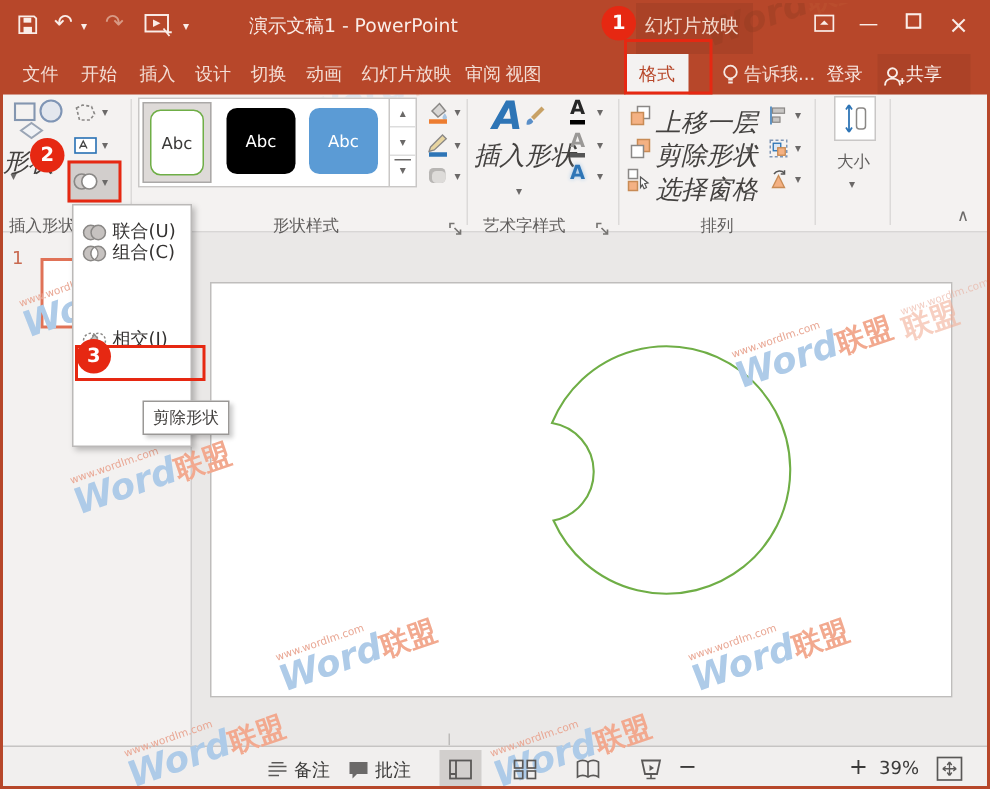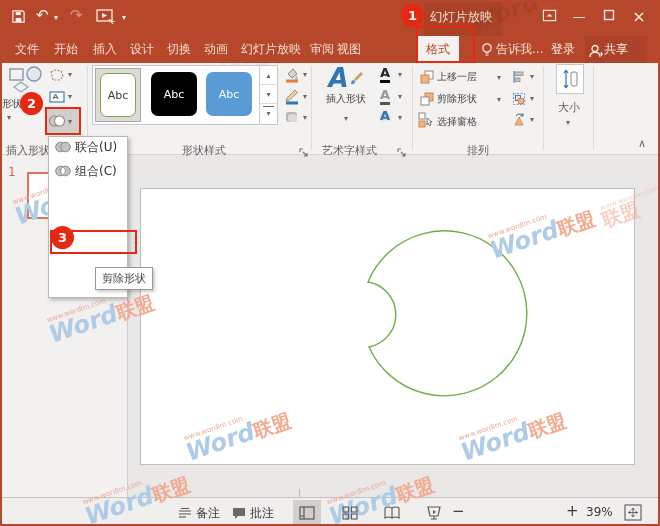--- a/index.html
+++ b/index.html
@@ -16,36 +16,36 @@
 
   
   .tabrow{position:absolute;left:0;top:36px;width:660px;height:27px;background:#B7472A;z-index:19;}
   .tab{position:absolute;top:0;height:27px;line-height:27px;color:#F3DDD4;font-size:12px;white-space:nowrap;}
   .tab.active{background:#F4F2F1;color:#B7472A;padding:0 9px;}
 
   
   .ribbon{position:absolute;left:0;top:63px;width:660px;height:92px;background:#F4F2F1;border-bottom:1px solid #D8D6D5;z-index:18;}
   .rsep{position:absolute;top:3px;width:1px;height:84px;background:#DCDAD9;}
   .rlabel{position:absolute;font-size:11px;color:#605E5D;white-space:nowrap;}
-  .rbtn-label{position:absolute;font-size:10px;color:#444240;white-space:nowrap;}
+  .rbtn-label{position:absolute;font-size:17px;color:#444240;white-space:nowrap;font-style:italic;}
   .caret{display:inline-block;font-size:8px;color:#6B6968;}
   .caret::after{content:"▾";}
   .swatch{position:absolute;width:46px;height:44px;border-radius:7px;font-size:11px;display:flex;align-items:center;justify-content:center;}
   .launcher{position:absolute;width:10px;height:10px;}
 
   
   .panel{position:absolute;left:0;top:155px;width:128px;height:342px;background:#F3F1F0;border-right:1px solid #D0CECE;}
   .canvas{position:absolute;left:129px;top:155px;width:531px;height:342px;background:#EAE8E7;}
   .slide{position:absolute;left:140px;top:188px;width:495px;height:277px;background:#fff;border:1px solid #BFBDBC;z-index:6;}
   .thumb{position:absolute;left:27px;top:172px;width:40px;height:47px;background:#fff;border:2px solid #E07257;}
   .scroll-notch{position:absolute;left:299px;top:489px;width:1px;height:8px;background:#BDBBBA;}
 
   
   .menu{position:absolute;left:48px;top:136px;width:80px;height:162px;background:#fff;border:1px solid #BBB9B8;box-shadow:2px 2px 4px rgba(0,0,0,0.25);z-index:50;}
-  .mitem{position:absolute;left:1px;width:77px;height:24px;display:flex;align-items:flex-start;font-size:12px;color:#333130;}
+  .mitem{position:absolute;left:1px;width:77px;height:24px;display:flex;align-items:flex-end;font-size:12px;color:#333130;}
   .mitem .micon{width:18px;margin:0 3px 0 4px;flex:none;display:flex;}
   .mitem.hl{background:#D6D2D0;}
   .tooltip{position:absolute;left:95px;top:267px;width:58px;height:23px;background:#fff;border:1px solid #9A9896;box-shadow:2px 2px 3px rgba(0,0,0,0.2);z-index:60;font-size:11px;color:#444240;display:flex;align-items:center;justify-content:center;white-space:nowrap;}
 
   
   .ann-circle{position:absolute;width:23px;height:23px;border-radius:50%;background:#E62812;color:#fff;font-size:13px;font-weight:bold;display:flex;align-items:center;justify-content:center;z-index:80;}
   .ann-rect{position:absolute;border:2px solid #E62812;z-index:79;}
 
   
   .statusbar{position:absolute;left:0;top:497px;width:660px;height:29px;background:#F1EFEE;border-top:1px solid #C6C4C3;z-index:15;}
@@ -83,20 +83,21 @@
     <span class="tb-item caret" style="left:54px;top:13px;color:#FAEDE8;z-index:2"></span>
     <span class="tb-item" style="left:70px;top:6px;font-size:15px;color:#D89A85;z-index:2">↷</span>
     <span class="tb-item" style="left:96px;top:8px;z-index:2">
       <svg width="20" height="18" viewBox="0 0 20 18">
           <rect x="1" y="2" width="15" height="11" fill="none" stroke="#FAEDE8" stroke-width="1.3"></rect>
           <path d="M6 5l5 2.5L6 10z" fill="#FAEDE8"></path>
           <path d="M13 11l4 5M15.5 13.5h3" stroke="#FAEDE8" stroke-width="1.2" fill="none"></path>
         </svg>
     </span>
     <span class="tb-item caret" style="left:122px;top:13px;color:#FAEDE8;z-index:2"></span>
+    <span class="tb-item" style="left:166px;top:9px;font-size:12.5px;z-index:2">演示文稿1 - PowerPoint</span>
     <div class="ctx-block"></div>
     <span class="tb-item" style="left:430px;top:9px;font-size:12.5px;color:#F3D9CD;z-index:2">幻灯片放映</span>
     <span class="winbtn" style="left:540px">
       <svg width="15" height="15" viewBox="0 0 16 16">
           <rect x="1.5" y="2.5" width="13" height="11" fill="none" stroke="#FAEDE8" stroke-width="1.2"></rect>
           <path d="M8 6l3 3H5z" fill="#FAEDE8"></path>
         </svg>
     </span>
     <span class="winbtn" style="left:570px">—</span>
     <span class="winbtn" style="left:600px">
@@ -345,30 +346,40 @@
   <div class="menu">
     <div class="mitem" style="top:2px">
       <span class="micon">
         <svg width="18" height="16" viewBox="0 0 18 16">
             <circle cx="6.5" cy="8" r="4.8" fill="#C6C2C0" stroke="#8A8886"></circle>
             <circle cx="11.5" cy="8" r="4.8" fill="#C6C2C0" stroke="#8A8886"></circle>
           </svg>
       </span>
       <span>联合(U)</span>
     </div>
-    <div class="mitem" style="top:26px">
+    <div class="mitem" style="top:16px">
       <span class="micon">
         <svg width="18" height="16" viewBox="0 0 18 16">
             <circle cx="6.5" cy="8" r="4.8" fill="#C6C2C0" stroke="#8A8886"></circle>
             <circle cx="11.5" cy="8" r="4.8" fill="#C6C2C0" stroke="#8A8886"></circle>
             <path d="M9,3.9 A4.8,4.8 0 0 1 9,12.1 A4.8,4.8 0 0 1 9,3.9Z" fill="#fff" stroke="#8A8886" stroke-width="0.8"></path>
           </svg>
       </span>
       <span>组合(C)</span>
     </div>
+    <div class="mitem" style="top:74px">
+      <span class="micon">
+        <svg width="18" height="16" viewBox="0 0 18 16">
+            <circle cx="6.5" cy="8" r="4.8" fill="none" stroke="#8A8886" stroke-dasharray="1.6 1.4"></circle>
+            <circle cx="11.5" cy="8" r="4.8" fill="none" stroke="#8A8886" stroke-dasharray="1.6 1.4"></circle>
+            <path d="M9,4.2 A4.8,4.8 0 0 1 9,11.8 A4.8,4.8 0 0 1 9,4.2Z" fill="#C6C2C0" stroke="#8A8886" stroke-width="0.8"></path>
+          </svg>
+      </span>
+      <span>相交(I)</span>
+    </div>
   </div>
 
   <div class="tooltip">剪除形状</div>
 
   <div class="ann-circle" style="left:401px;top:4px">1</div>
   <div class="ann-rect" style="left:416px;top:26px;width:59px;height:37px"></div>
   <div class="ann-circle" style="left:20px;top:92px">2</div>
   <div class="ann-rect" style="left:45px;top:107px;width:36px;height:28px"></div>
   <div class="ann-circle" style="left:51px;top:226px">3</div>
   <div class="ann-rect" style="left:50px;top:230px;width:87px;height:24px"></div>

